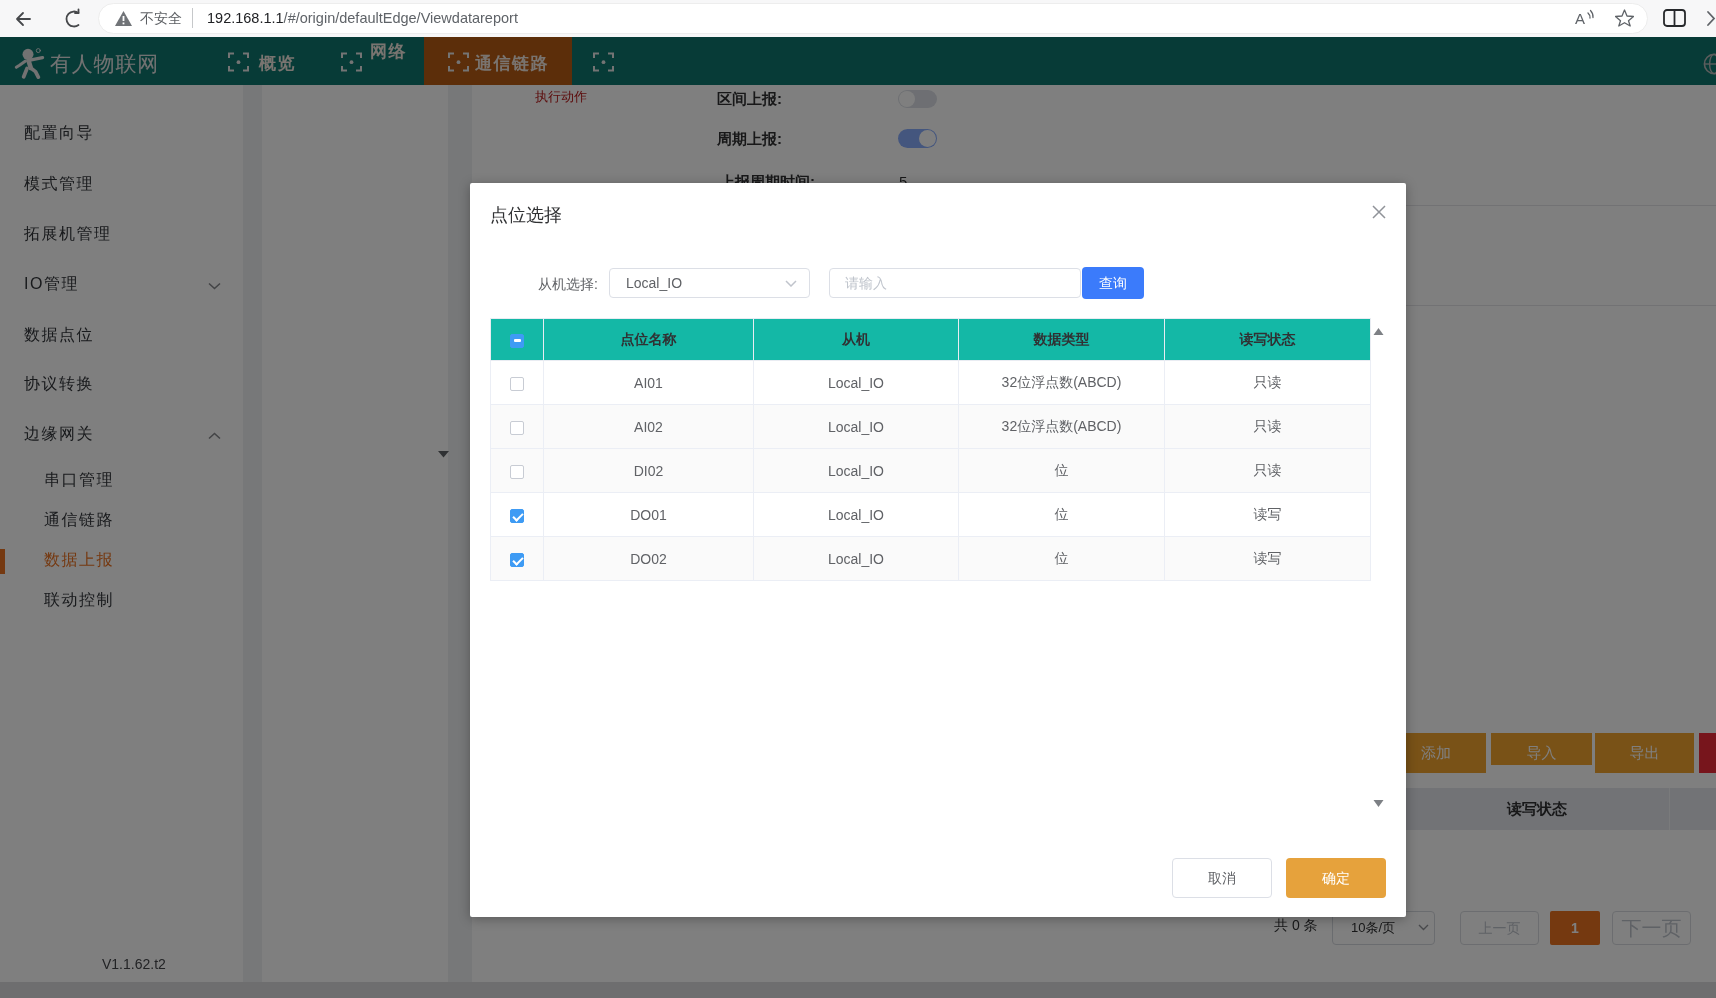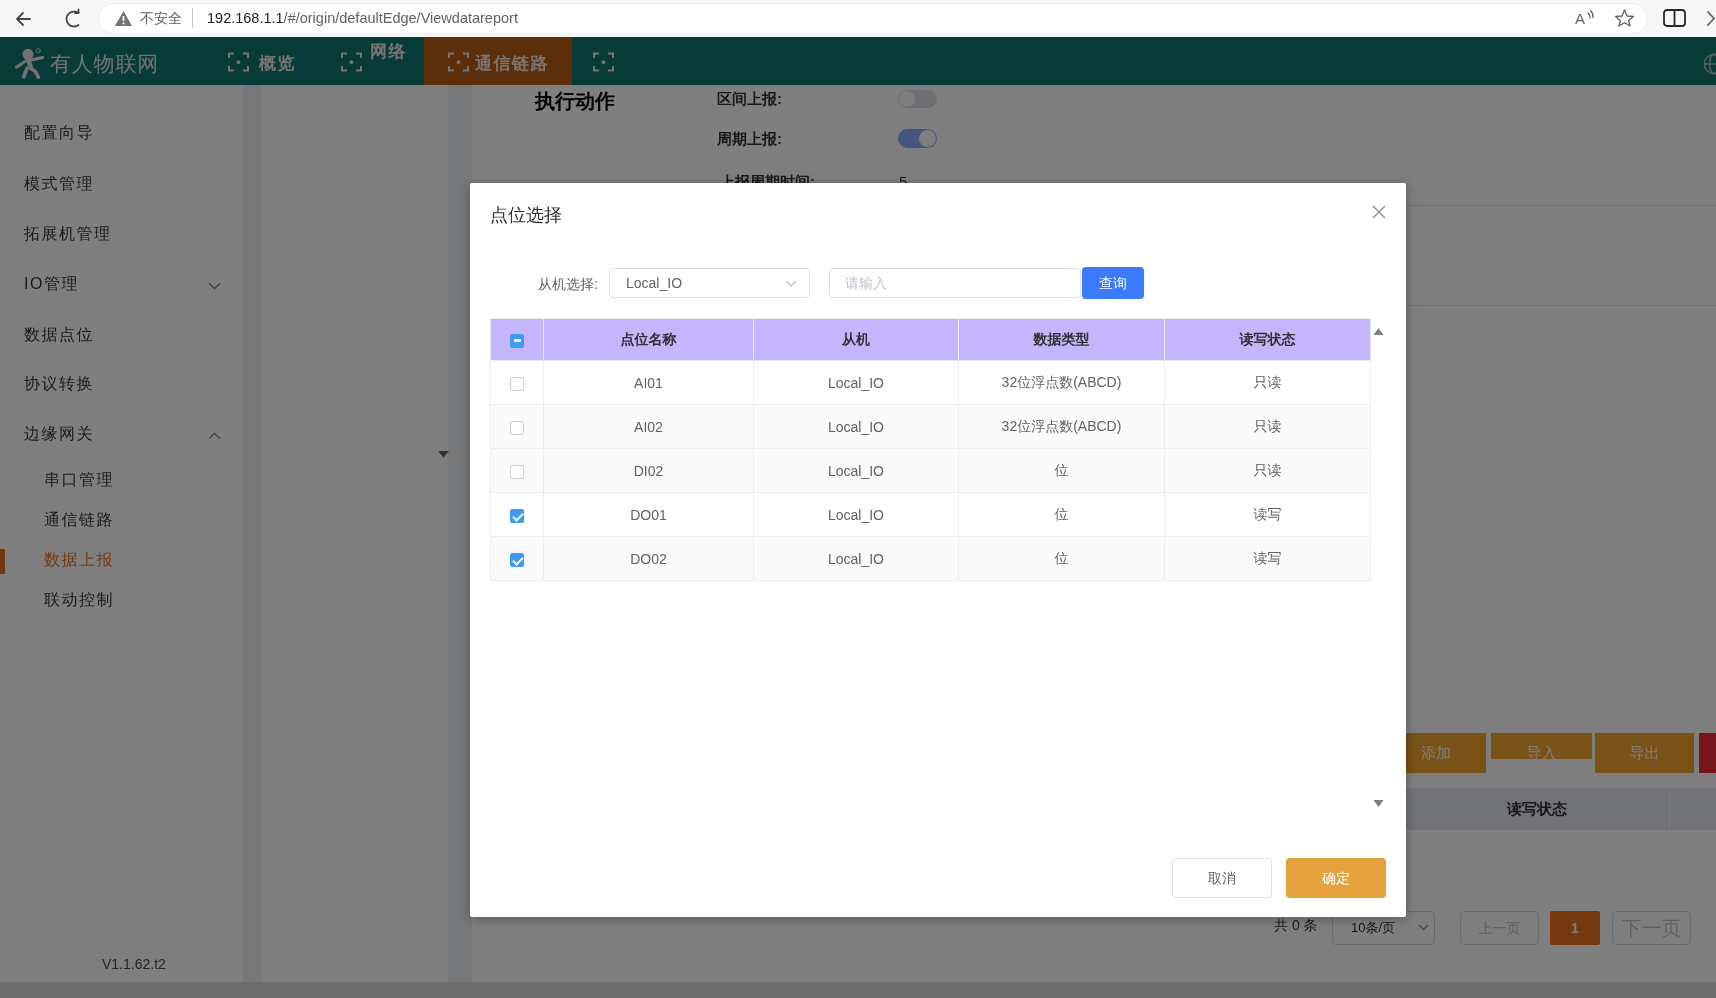--- a/index.html
+++ b/index.html
@@ -27,21 +27,21 @@
   .menu1 { left:24px; font-size:16px; color:#33363b; letter-spacing:1.5px; }
   .menu2 { left:44px; font-size:16px; color:#33363b; letter-spacing:1.5px; }
 
   
   #overlay { left:0; top:37px; width:1716px; height:961px; background:rgba(0,0,0,0.5); }
 
   
   #modal { left:470px; top:183px; width:936px; height:734px; background:#fff; border-radius:2px; box-shadow:0 2px 12px rgba(0,0,0,.3); }
   .fbox { position:absolute; height:30px; border:1px solid #dcdfe6; border-radius:4px; background:#fff; }
   table.pt { position:absolute; left:20px; top:135px; border-collapse:collapse; table-layout:fixed; font-size:14px; color:#606266; }
-  table.pt th { background:#c4b5fd; color:#303133; font-weight:bold; height:42px; border:1px solid #e9ecf2; }
+  table.pt th { background:#14b8a6; color:#303133; font-weight:bold; height:42px; border:1px solid #e9ecf2; }
   table.pt td { height:44px; text-align:center; border:1px solid #ebeef5; background:#fff; }
   table.pt tr.z td { background:#fafafa; }
   .cb { display:inline-block; width:14px; height:14px; border:1px solid #c8ccd4; border-radius:2px; background:#fff; vertical-align:middle; }
   .cb.on { background:#3e9bf4; border-color:#3e9bf4; position:relative; }
   .cb.on:after { content:""; position:absolute; left:4px; top:1px; width:4px; height:8px; border:solid #fff; border-width:0 2px 2px 0; transform:rotate(45deg); }
   .cb.ind { background:#3e9bf4; border-color:#3e9bf4; position:relative; }
   .cb.ind:after { content:""; position:absolute; left:2.5px; top:4.5px; width:7px; height:3px; background:#fff; border-radius:1px; }
 </style>
 </head>
 <body>
@@ -143,35 +143,35 @@
   <div class="abs menu2" style="top:465px;color:#ea7222;">数据上报</div>
   <div class="abs menu2" style="top:505px;">联动控制</div>
   <div class="abs" style="left:102px;top:871px;font-size:14px;color:#45474b;">V1.1.62.t2</div>
 </div>
 <div id="midcol" class="abs">
   <svg class="abs" style="left:175px;top:365px" width="13" height="9" viewBox="0 0 13 9">
       <path d="M1 1 L6.5 7.5 L12 1 Z" fill="#5f6266"></path>
     </svg>
 </div>
 <div id="content" class="abs">
-  <div class="abs" style="left:63px;top:3px;font-size:20px;font-weight:bold;color:#000000;">执行动作</div>
+  <div class="abs" style="left:63px;top:3px;font-size:13px;font-weight:normal;color:#b91c1c;">执行动作</div>
   <div class="abs" style="left:245px;top:5px;font-size:15px;font-weight:bold;color:#303133;">区间上报:</div>
   <div class="abs" style="left:245px;top:45px;font-size:15px;font-weight:bold;color:#303133;">周期上报:</div>
   <div class="abs" style="left:248px;top:88px;font-size:15px;font-weight:bold;color:#303133;">上报周期时间:</div>
   <div class="abs" style="left:427px;top:88px;font-size:15px;color:#303133;">5</div>
 
   <div class="abs" style="left:426px;top:5px;width:39px;height:18px;border-radius:9px;background:#dcdfe6;"></div>
   <div class="abs" style="left:427px;top:6px;width:16px;height:16px;border-radius:8px;background:#fff;"></div>
   <div class="abs" style="left:426px;top:44px;width:39px;height:19px;border-radius:10px;background:#88acfc;"></div>
   <div class="abs" style="left:447px;top:45px;width:17px;height:17px;border-radius:9px;background:#fff;"></div>
   <div class="abs" style="left:0;top:120px;width:1244px;height:1px;background:#e4e4e8;"></div>
   <div class="abs" style="left:0;top:220px;width:1244px;height:1px;background:#e4e4e8;"></div>
 
   <div class="abs" style="left:914px;top:648px;width:100px;height:40px;background:#f2a42e;color:#fff;font-size:15px;text-align:center;line-height:40px;">添加</div>
-  <div class="abs" style="left:1019px;top:648px;width:101px;height:26px;background:#f2a42e;color:#fff;font-size:15px;text-align:center;line-height:40px;">导入</div>
+  <div class="abs" style="left:1019px;top:648px;width:101px;height:32px;background:#f2a42e;color:#fff;font-size:15px;text-align:center;line-height:40px;">导入</div>
   <div class="abs" style="left:1123px;top:648px;width:99px;height:40px;background:#f2a42e;color:#fff;font-size:15px;text-align:center;line-height:40px;">导出</div>
   <div class="abs" style="left:1227px;top:648px;width:100px;height:40px;background:#ee2a38;"></div>
 
   <div class="abs" style="left:0;top:703px;width:1244px;height:42px;background:#e4e7ed;"></div>
   <div class="abs" style="left:911px;top:703px;width:308px;height:42px;font-size:15px;font-weight:bold;color:#303133;text-align:center;line-height:42px;">读写状态</div>
   <div class="abs" style="left:1197px;top:703px;width:1px;height:42px;background:#f5f6f8;"></div>
 
   <div class="abs" style="left:802px;top:832px;width:90px;font-size:14px;color:#303133;">共 0 条</div>
   <div class="abs fbox" style="left:860px;top:826px;width:103px;height:34px;border-color:#d5d8de;font-size:13px;color:#303133;line-height:32px;text-indent:18px;">10条/页</div>
   <svg class="abs" style="left:946px;top:839px" width="11" height="7" viewBox="0 0 11 7">

